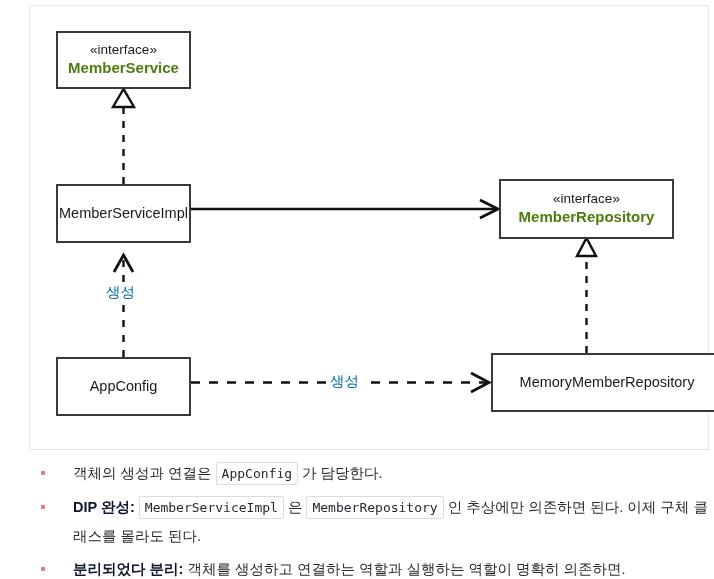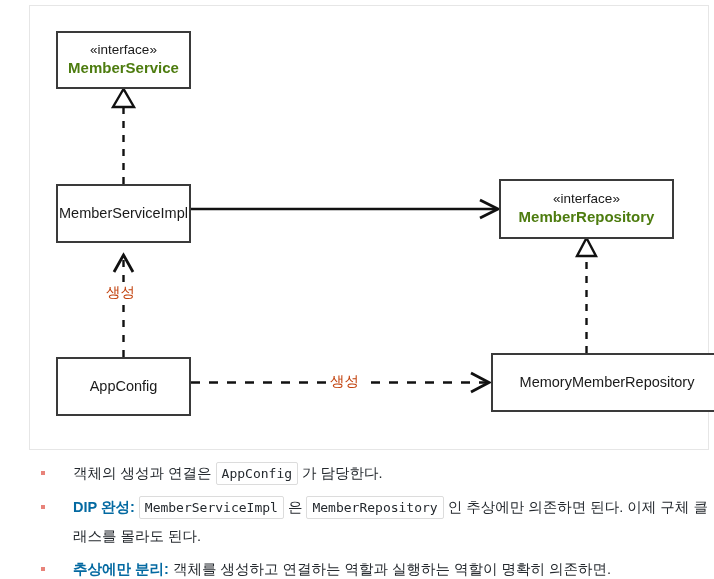--- a/index.html
+++ b/index.html
@@ -68,21 +68,21 @@
   #box-member-service-impl { left: 26px;  top: 178px; width: 135px; height: 59px; }
   #box-app-config          { left: 26px;  top: 351px; width: 135px; height: 59px; }
   #box-member-repository   { left: 469px; top: 173px; width: 175px; height: 60px; }
   #box-memory-member-repo  { left: 461px; top: 347px; width: 232px; height: 59px; }
 
   
   .edge-label {
     position: absolute;
     background: #ffffff;
     font-size: 14.5px;
-    color: #c2410c;
+    color: #0369a1;
     padding: 0 3px;
     white-space: nowrap;
   }
   #label-create-vertical   { left: 73px;  top: 277px; }
   #label-create-horizontal { left: 297px; top: 366px; }
 
   
   #notes-list {
     position: absolute;
     left: 0;
@@ -105,21 +105,21 @@
   .note-bullet {
     position: absolute;
     left: 16px;
     top: 12px;
     width: 4px;
     height: 4px;
     background: #e8837a;
   }
   .note-strong {
     font-weight: bold;
-    color: #0369a1;
+    color: #0f172a;
   }
   code.chip {
     font-family: "DejaVu Sans Mono", "Liberation Mono", monospace;
     font-size: 13px;
     background: #ffffff;
     border: 1px solid #dcdcdc;
     border-radius: 2px;
     padding: 3px 5px;
     color: #24292e;
     white-space: nowrap;
@@ -196,15 +196,15 @@
     <span>객체의 생성과 연결은 </span><code class="chip">AppConfig</code><span> 가 담당한다.</span>
   </li>
 
   <li class="note-item">
     <span class="note-bullet"></span>
     <span class="note-strong">DIP 완성:</span><span> </span><code class="chip">MemberServiceImpl</code><span> 은 </span><code class="chip">MemberRepository</code><span> 인 추상에만 의존하면 된다. 이제 구체 클래스를 몰라도 된다.</span>
   </li>
 
   <li class="note-item">
     <span class="note-bullet"></span>
-    <span class="note-strong">추상에만 분리:</span><span> 객체를 생성하고 연결하는 역할과 실행하는 역할이 명확히 의존하면.</span>
+    <span class="note-strong">분리되었다 분리:</span><span> 객체를 생성하고 연결하는 역할과 실행하는 역할이 명확히 의존하면.</span>
   </li>
 </ul>
 
 </body></html>

